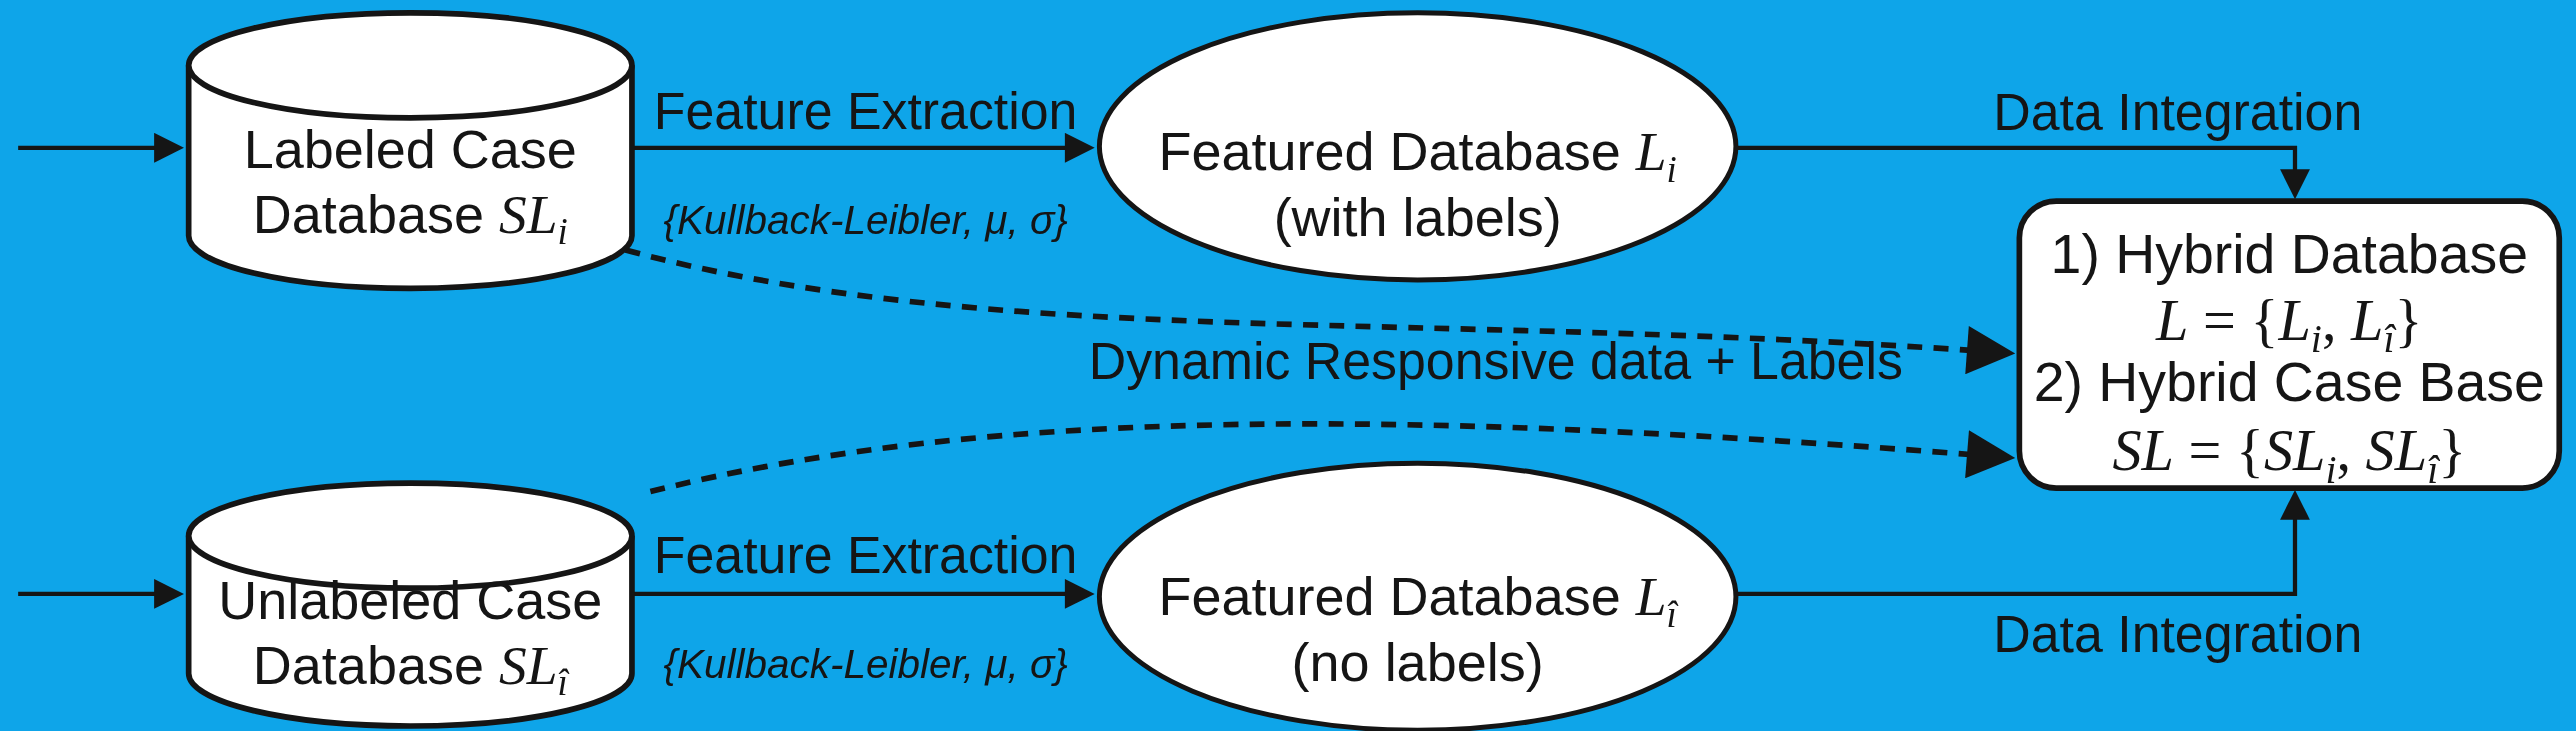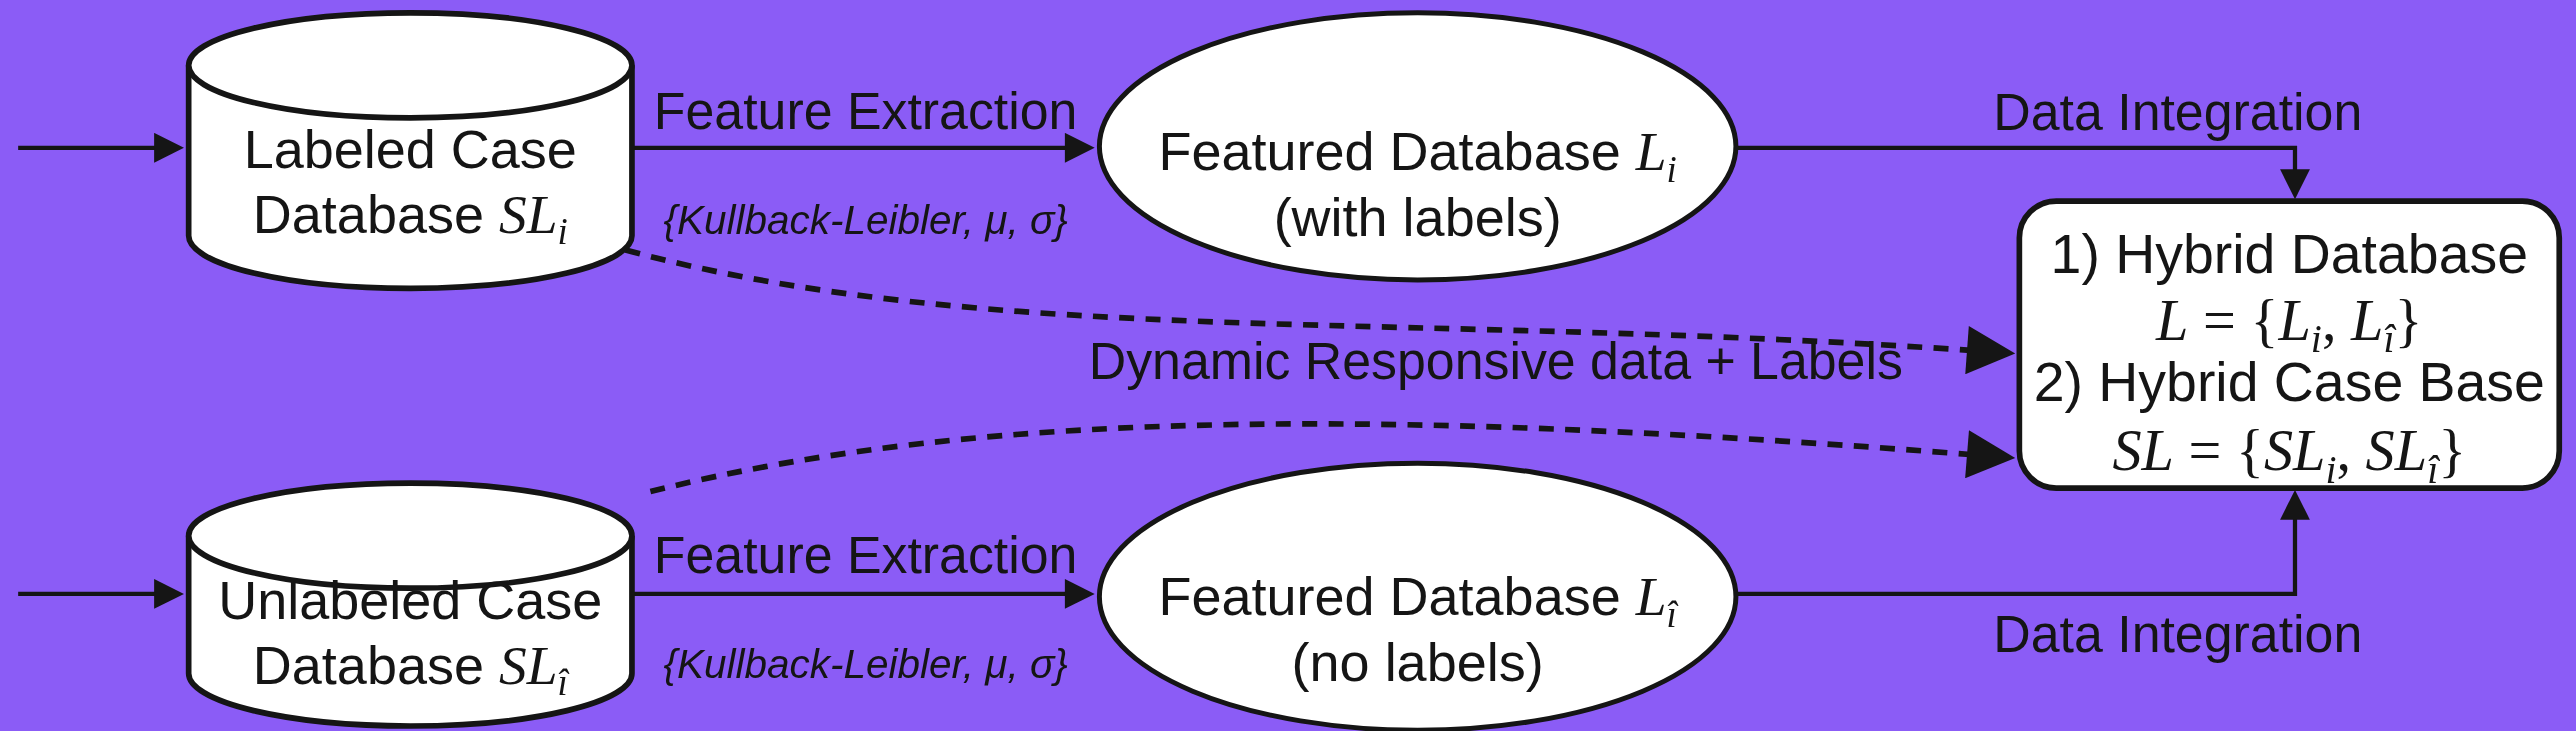--- a/index.html
+++ b/index.html
@@ -1,18 +1,18 @@
 <!DOCTYPE html>
 <html style="font-size:11.4px"><head>
 <meta charset="utf-8">
 <style>
   html, body { margin: 0; padding: 0; background: #ffffff; }
   .stage {
     width: 2576px; height: 731px;
-    background: #8b5cf6;
+    background: #0ea5e9;
     position: relative;
     font-family: "Liberation Sans", sans-serif;
   }
   svg { display: block; }
   svg text {
     white-space: pre;
     fill: #151515;
     text-anchor: middle;
   }
   .shape  { fill: #ffffff; stroke: #151515; stroke-width: 8; }

